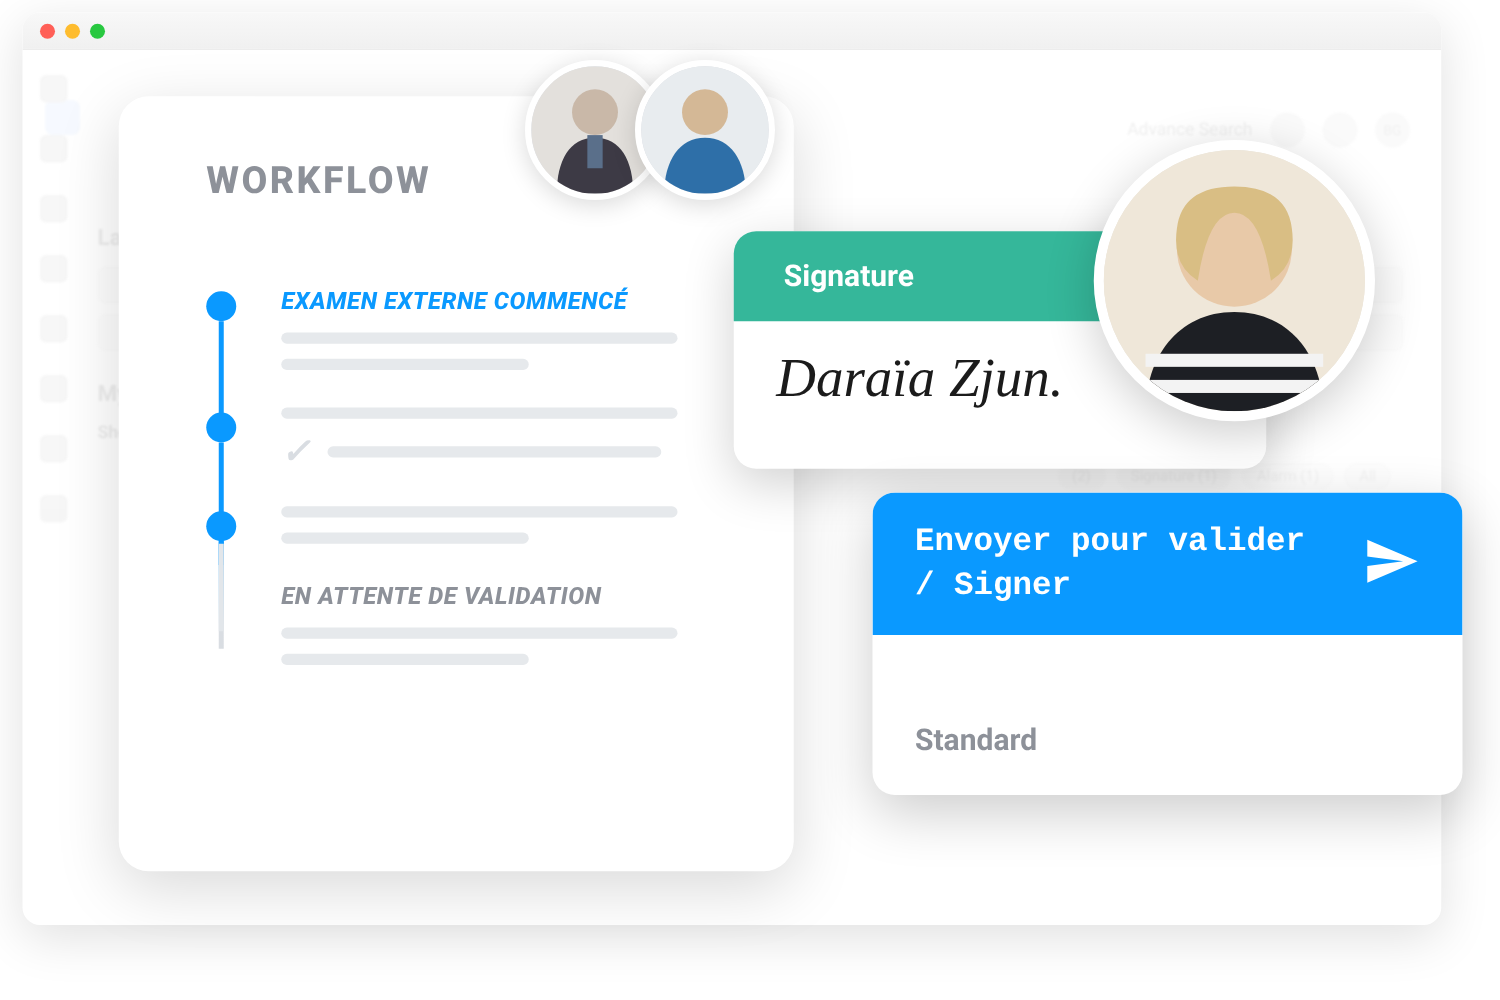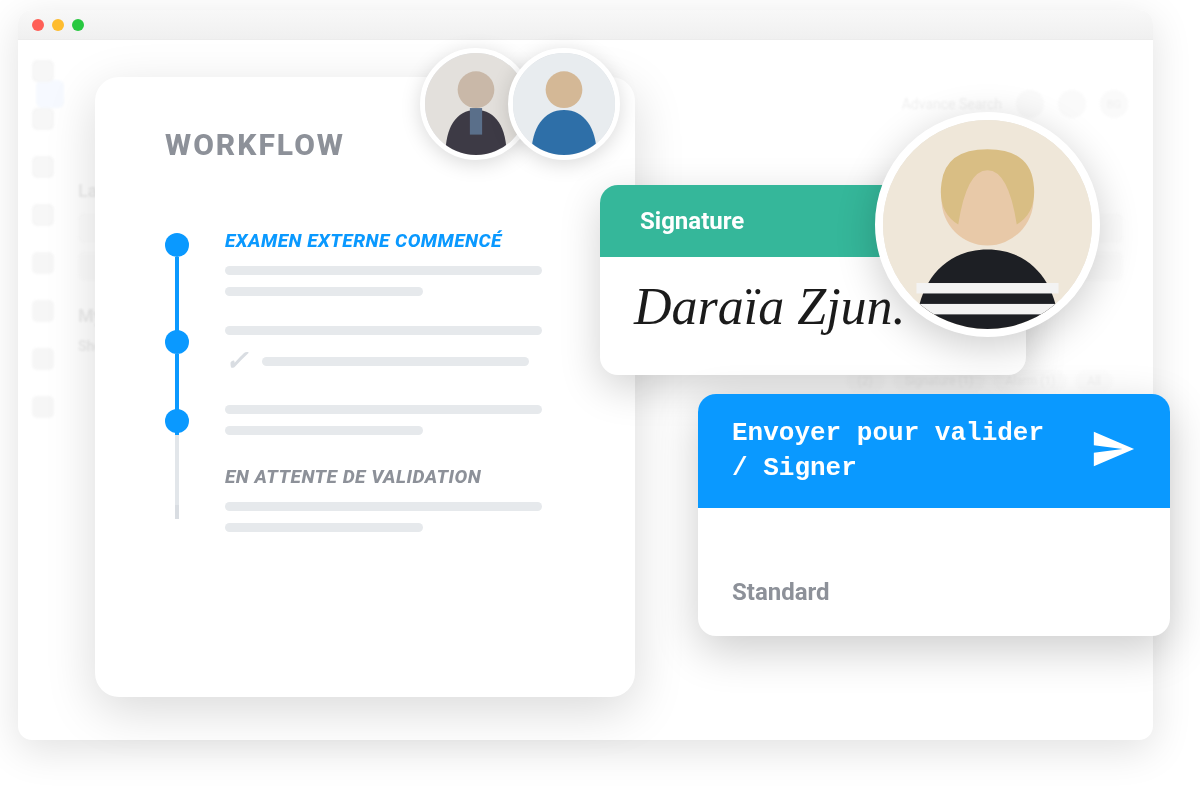--- a/index.html
+++ b/index.html
@@ -127,38 +127,38 @@
     margin-left: -24px;
     display:flex; align-items:center; justify-content:center;
     overflow:hidden;
   }
   .avatar:first-child { margin-left: 0; }
   .avatar svg { width:100%; height:100%; }
 
   
   .sig-card {
     position: absolute;
-    top: 185px; left: 600px;
+    top: 185px; left: 587px;
     width: 426px; height: 190px;
     background: #fff;
     border-radius: 18px;
     box-shadow: 0 12px 40px rgba(0,0,0,0.18);
     z-index: 20;
   }
   .sig-header {
     background: #35b79a;
     color: #fff;
     font-size: 24px; font-weight: 700;
     padding: 22px 40px;
     border-radius: 18px 18px 0 0;
   }
   .sig-body {
     padding: 24px 34px 10px;
     font-family: "Brush Script MT", "Segoe Script", cursive;
-    font-size: 52px;
+    font-size: 44px;
     color: #1b1b1b;
     font-style: italic;
     line-height: 1;
   }
 
   
   .signer-avatar {
     position: absolute;
     top: 112px; left: 875px;
     width: 225px; height: 225px;

